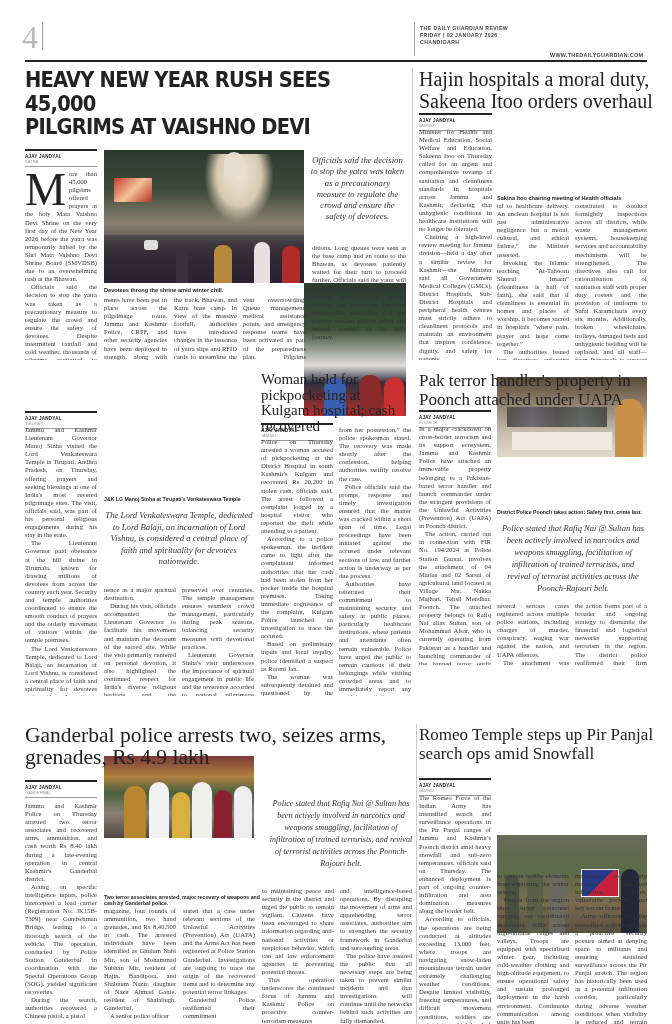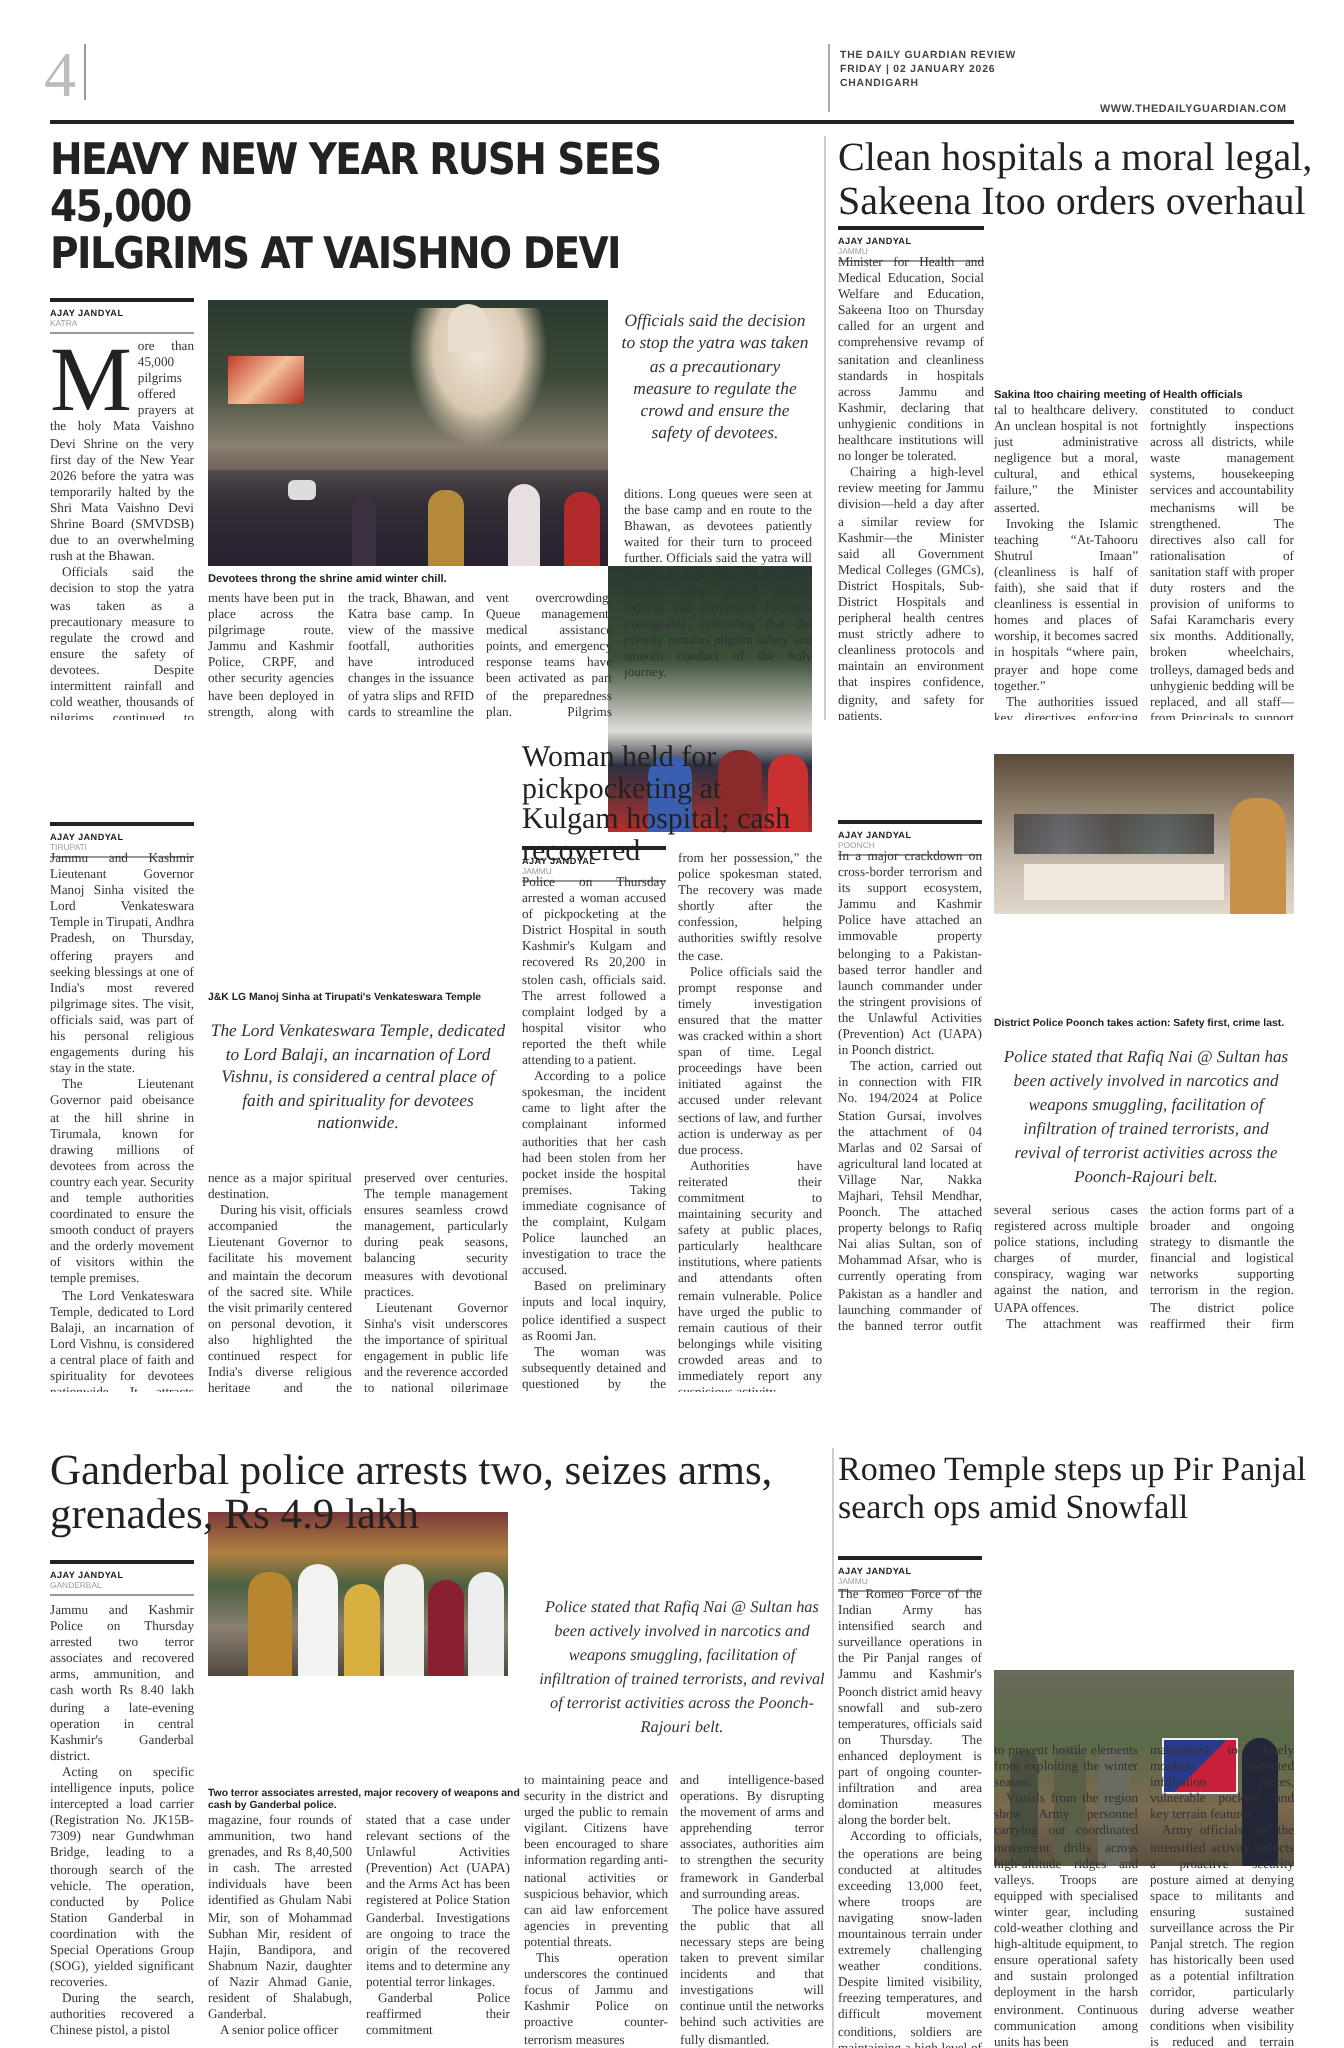--- a/index.html
+++ b/index.html
@@ -79,21 +79,21 @@
       <p class="noi">vent overcrowding. Queue management, medical assistance points, and emergency response teams have been activated as part of the preparedness plan. Pilgrims remained undeterred by the weather con-</p>
     </div>
   <div class="abs body-text" style="left:312px;top:244px;width:94px;height:116px;overflow:hidden;">
       <p class="noi">ditions. Long queues were seen at the base camp and en route to the Bhawan, as devotees patiently waited for their turn to proceed further. Officials said the yatra will resume in a phased and regulated manner once crowd density reduces and movement becomes manageable, reiterating that the priority remains pilgrim safety and smooth conduct of the holy journey.</p>
     </div>
 </article>
 
 <div class="abs" style="left:412px;top:68px;width:1px;height:292px;background:#ccc;"></div>
 
 <article>
-  <h2 class="abs h-serif" style="left:419px;top:68px;width:240px;font-size:20px;line-height:22px;">Clean hospitals a moral legal, Sakeena Itoo orders overhaul</h2>
+  <h2 class="abs h-serif" style="left:419px;top:68px;width:240px;font-size:20px;line-height:22px;">Hajin hospitals a moral duty, Sakeena Itoo orders overhaul</h2>
   <div class="abs byline" style="left:419px;top:113px;width:73px;">
     <div class="name">AJAY JANDYAL</div>
     <div class="loc">JAMMU</div>
   </div>
   <div class="abs photo" style="left:497px;top:111px;width:150px;height:80px;background:linear-gradient(180deg,#5a4a3a 0%,#8a7a68 30%,#c8beb0 70%,#e0d8cc 100%);">
     <div class="abs" style="left:10px;top:30px;width:100px;height:20px;background:linear-gradient(90deg,#3a3a3a,#556,#3a3a3a,#455,#333);opacity:.75;"></div>
     <div class="abs" style="left:118px;top:22px;width:28px;height:58px;border-radius:12px 12px 0 0;background:#c89048;"></div>
     <div class="abs" style="left:15px;top:55px;width:100px;height:18px;background:#efe9e0;"></div>
   </div>
   <div class="abs caption" style="left:497px;top:193px;width:150px;">Sakina Itoo chairing meeting of Health officials</div>
@@ -158,20 +158,21 @@
   </div>
   <div class="abs body-text" style="left:339px;top:426px;width:72px;height:270px;overflow:hidden;">
     <p class="noi">from her possession,” the police spokesman stated. The recovery was made shortly after the confession, helping authorities swiftly resolve the case.</p>
     <p>Police officials said the prompt response and timely investigation ensured that the matter was cracked within a short span of time. Legal proceedings have been initiated against the accused under relevant sections of law, and further action is underway as per due process.</p>
     <p>Authorities have reiterated their commitment to maintaining security and safety at public places, particularly healthcare institutions, where patients and attendants often remain vulnerable. Police have urged the public to remain cautious of their belongings while visiting crowded areas and to immediately report any suspicious activity.</p>
 
   </div>
 </article>
 
 <article>
+  <h2 class="abs h-serif" style="left:419px;top:372px;width:235px;font-size:17px;line-height:18.5px;">Pak terror handler's property in Poonch attached under UAPA</h2>
   <div class="abs byline" style="left:419px;top:410px;width:72px;">
     <div class="name">AJAY JANDYAL</div>
     <div class="loc">POONCH</div>
   </div>
   <div class="abs photo" style="left:497px;top:407px;width:150px;height:98px;background:linear-gradient(180deg,#6a6a5a 0%,#5a6a48 35%,#7a6a50 70%,#5a5040 100%);">
     <div class="abs" style="left:84px;top:34px;width:38px;height:28px;background:linear-gradient(135deg,#2a3a8a 50%,#c8203a 50%);border:1px solid #eee;"></div>
     <div class="abs" style="left:8px;top:40px;width:14px;height:58px;border-radius:7px 7px 0 0;background:#4a5040;"></div>
     <div class="abs" style="left:30px;top:38px;width:16px;height:60px;border-radius:8px 8px 0 0;background:#5a6048;"></div>
     <div class="abs" style="left:52px;top:38px;width:16px;height:60px;border-radius:8px 8px 0 0;background:#6a6a60;"></div>
     <div class="abs" style="left:124px;top:34px;width:18px;height:64px;border-radius:9px 9px 0 0;background:#232838;"></div>

